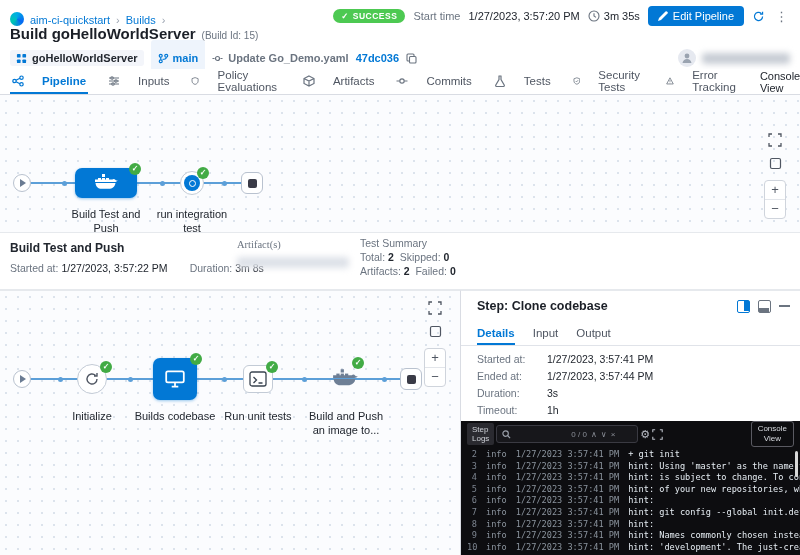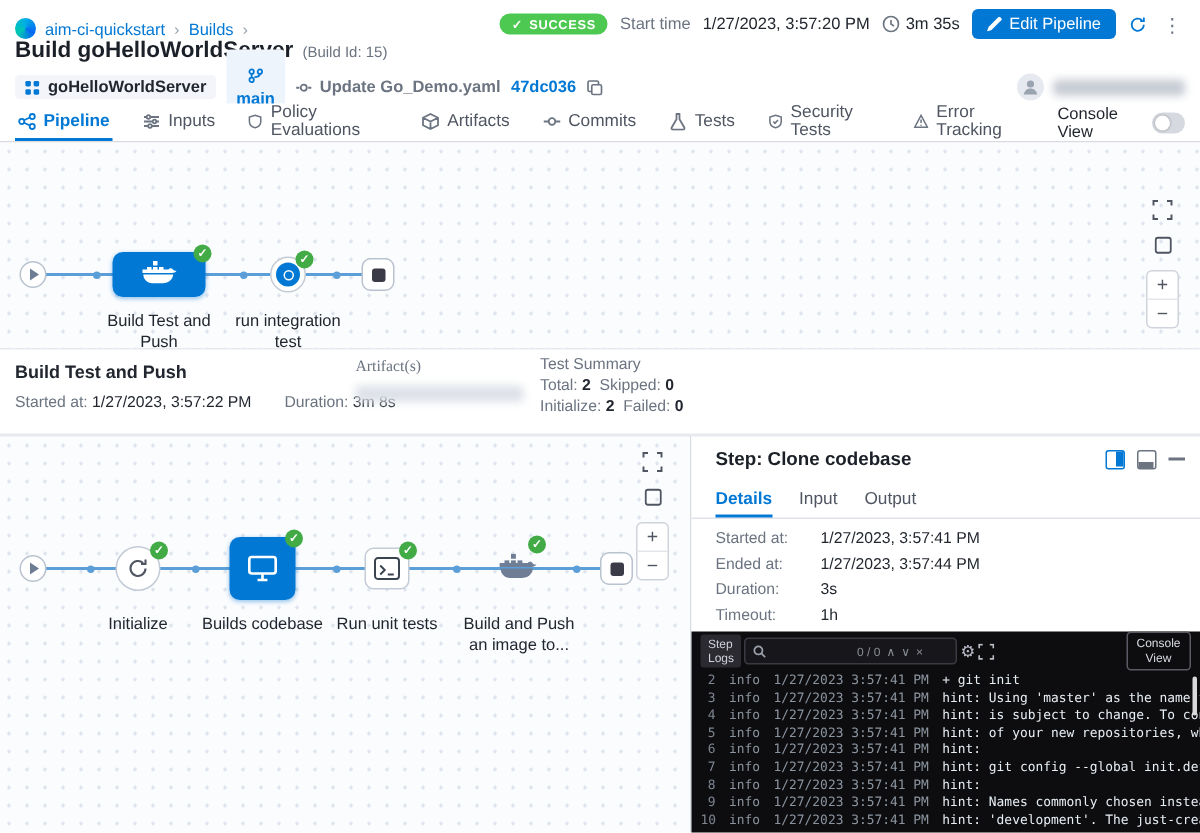--- a/index.html
+++ b/index.html
@@ -22,32 +22,32 @@
   .btn-primary{display:inline-flex;align-items:center;gap:5px;background:#0278d5;color:#fff;border:none;border-radius:4px;padding:4px 10px;font-size:11px;font-family:inherit;cursor:pointer;}
   .icon-btn{color:#0278d5;background:none;border:none;cursor:pointer;display:flex;align-items:center;}
   .dots{color:#6b7480;font-size:13px;cursor:pointer;padding:0 2px;}
 
   
   .titlerow{position:absolute;top:25px;left:10px;display:flex;align-items:baseline;gap:6px;}
   .pagetitle{font-size:15px;font-weight:bold;color:#1b1f27;}
   .buildid{font-size:10px;color:#6b7480;}
   .metarow{position:absolute;top:48px;left:10px;right:10px;height:20px;display:flex;align-items:center;gap:7px;font-size:11px;font-weight:bold;}
   .repo-tag{display:inline-flex;align-items:center;gap:5px;background:#f3f5fa;border-radius:3px;padding:2px 6px;color:#22272f;}
-  .branch-pill{display:inline-flex;align-items:center;gap:4px;background:#eef4fc;border-radius:3px;padding:12px 7px;color:#0278d5;flex-direction:column;}
+  .branch-pill{display:inline-flex;align-items:center;gap:4px;background:#eef4fc;border-radius:3px;padding:12px 7px;color:#0278d5;}
   .commitmsg{display:inline-flex;align-items:center;gap:5px;color:#6b7480;}
   .hash{color:#0278d5;}
   .meta-right{margin-left:auto;display:flex;align-items:center;gap:6px;}
   .avatar{width:18px;height:18px;border-radius:50%;background:#e6e9f0;display:flex;align-items:center;justify-content:center;}
   .blurred{filter:blur(3px);background:#c7ccd4;border-radius:3px;}
   .blur-name{width:88px;height:11px;}
   .blur-artifact{width:112px;height:11px;background:#dde1e8;}
 
   
   .tabbar{position:absolute;top:69px;left:0;width:800px;height:26px;border-bottom:1px solid #d9dce3;display:flex;align-items:stretch;padding:0 10px;gap:18px;background:#fff;}
-  .tab{display:flex;align-items:center;gap:5px;font-size:11.5px;color:#4f5662;cursor:pointer;border-bottom:2px solid transparent;padding:0 2px;}
+  .tab{display:flex;align-items:center;gap:18px;font-size:11.5px;color:#4f5662;cursor:pointer;border-bottom:2px solid transparent;padding:0 2px;}
   .tab.active{color:#0278d5;font-weight:bold;border-bottom-color:#0278d5;}
   .tab svg{stroke:#6b7480;}
   .tab.active svg{stroke:#0278d5;}
   .tab-right{margin-left:auto;display:flex;align-items:center;gap:7px;}
   .toggle{width:26px;height:14px;border-radius:7px;background:#d6dae0;position:relative;cursor:pointer;}
   .toggle::after{content:"";position:absolute;left:2px;top:2px;width:10px;height:10px;border-radius:50%;background:#fff;box-shadow:0 0 2px rgba(0,0,0,.35);}
 
   
   .dotted{background-color:#fbfcfe;background-image:radial-gradient(#dce3ec 1px,transparent 1.2px);background-size:12px 12px;}
   .stagegraph{position:absolute;top:95px;left:0;width:800px;height:137px;}
@@ -324,21 +324,21 @@
     <div class="ss-title">Build Test and Push</div>
     <div class="ss-row">
       <span><span class="lab">Started at:</span> <span class="val">1/27/2023, 3:57:22 PM</span></span>
       <span><span class="lab">Duration:</span> <span class="val">3m 8s</span></span>
     </div>
     <div class="ss-art">Artifact(s)</div>
     <div class="ss-art-pill blurred blur-artifact"></div>
     <div class="ss-test">
       <div class="lab">Test Summary</div>
       <div class="trow"><span class="lab">Total:</span> <span class="num">2</span>&nbsp;&nbsp;<span class="lab">Skipped:</span> <span class="num">0</span></div>
-      <div class="trow"><span class="lab">Initialize:</span> <span class="num">2</span>&nbsp;&nbsp;<span class="lab">Failed:</span> <span class="num">0</span></div>
+      <div class="trow"><span class="lab">Artifacts:</span> <span class="num">2</span>&nbsp;&nbsp;<span class="lab">Failed:</span> <span class="num">0</span></div>
     </div>
   </section>
 
   <section class="stepgraph dotted">
     <div class="gline" style="left:22px;top:87px;width:390px;"></div>
     <span class="gdot" style="left:58px;top:85.5px;"></span>
     <span class="gdot" style="left:128px;top:85.5px;"></span>
     <span class="gdot" style="left:222px;top:85.5px;"></span>
     <span class="gdot" style="left:302px;top:85.5px;"></span>
     <span class="gdot" style="left:382px;top:85.5px;"></span>

